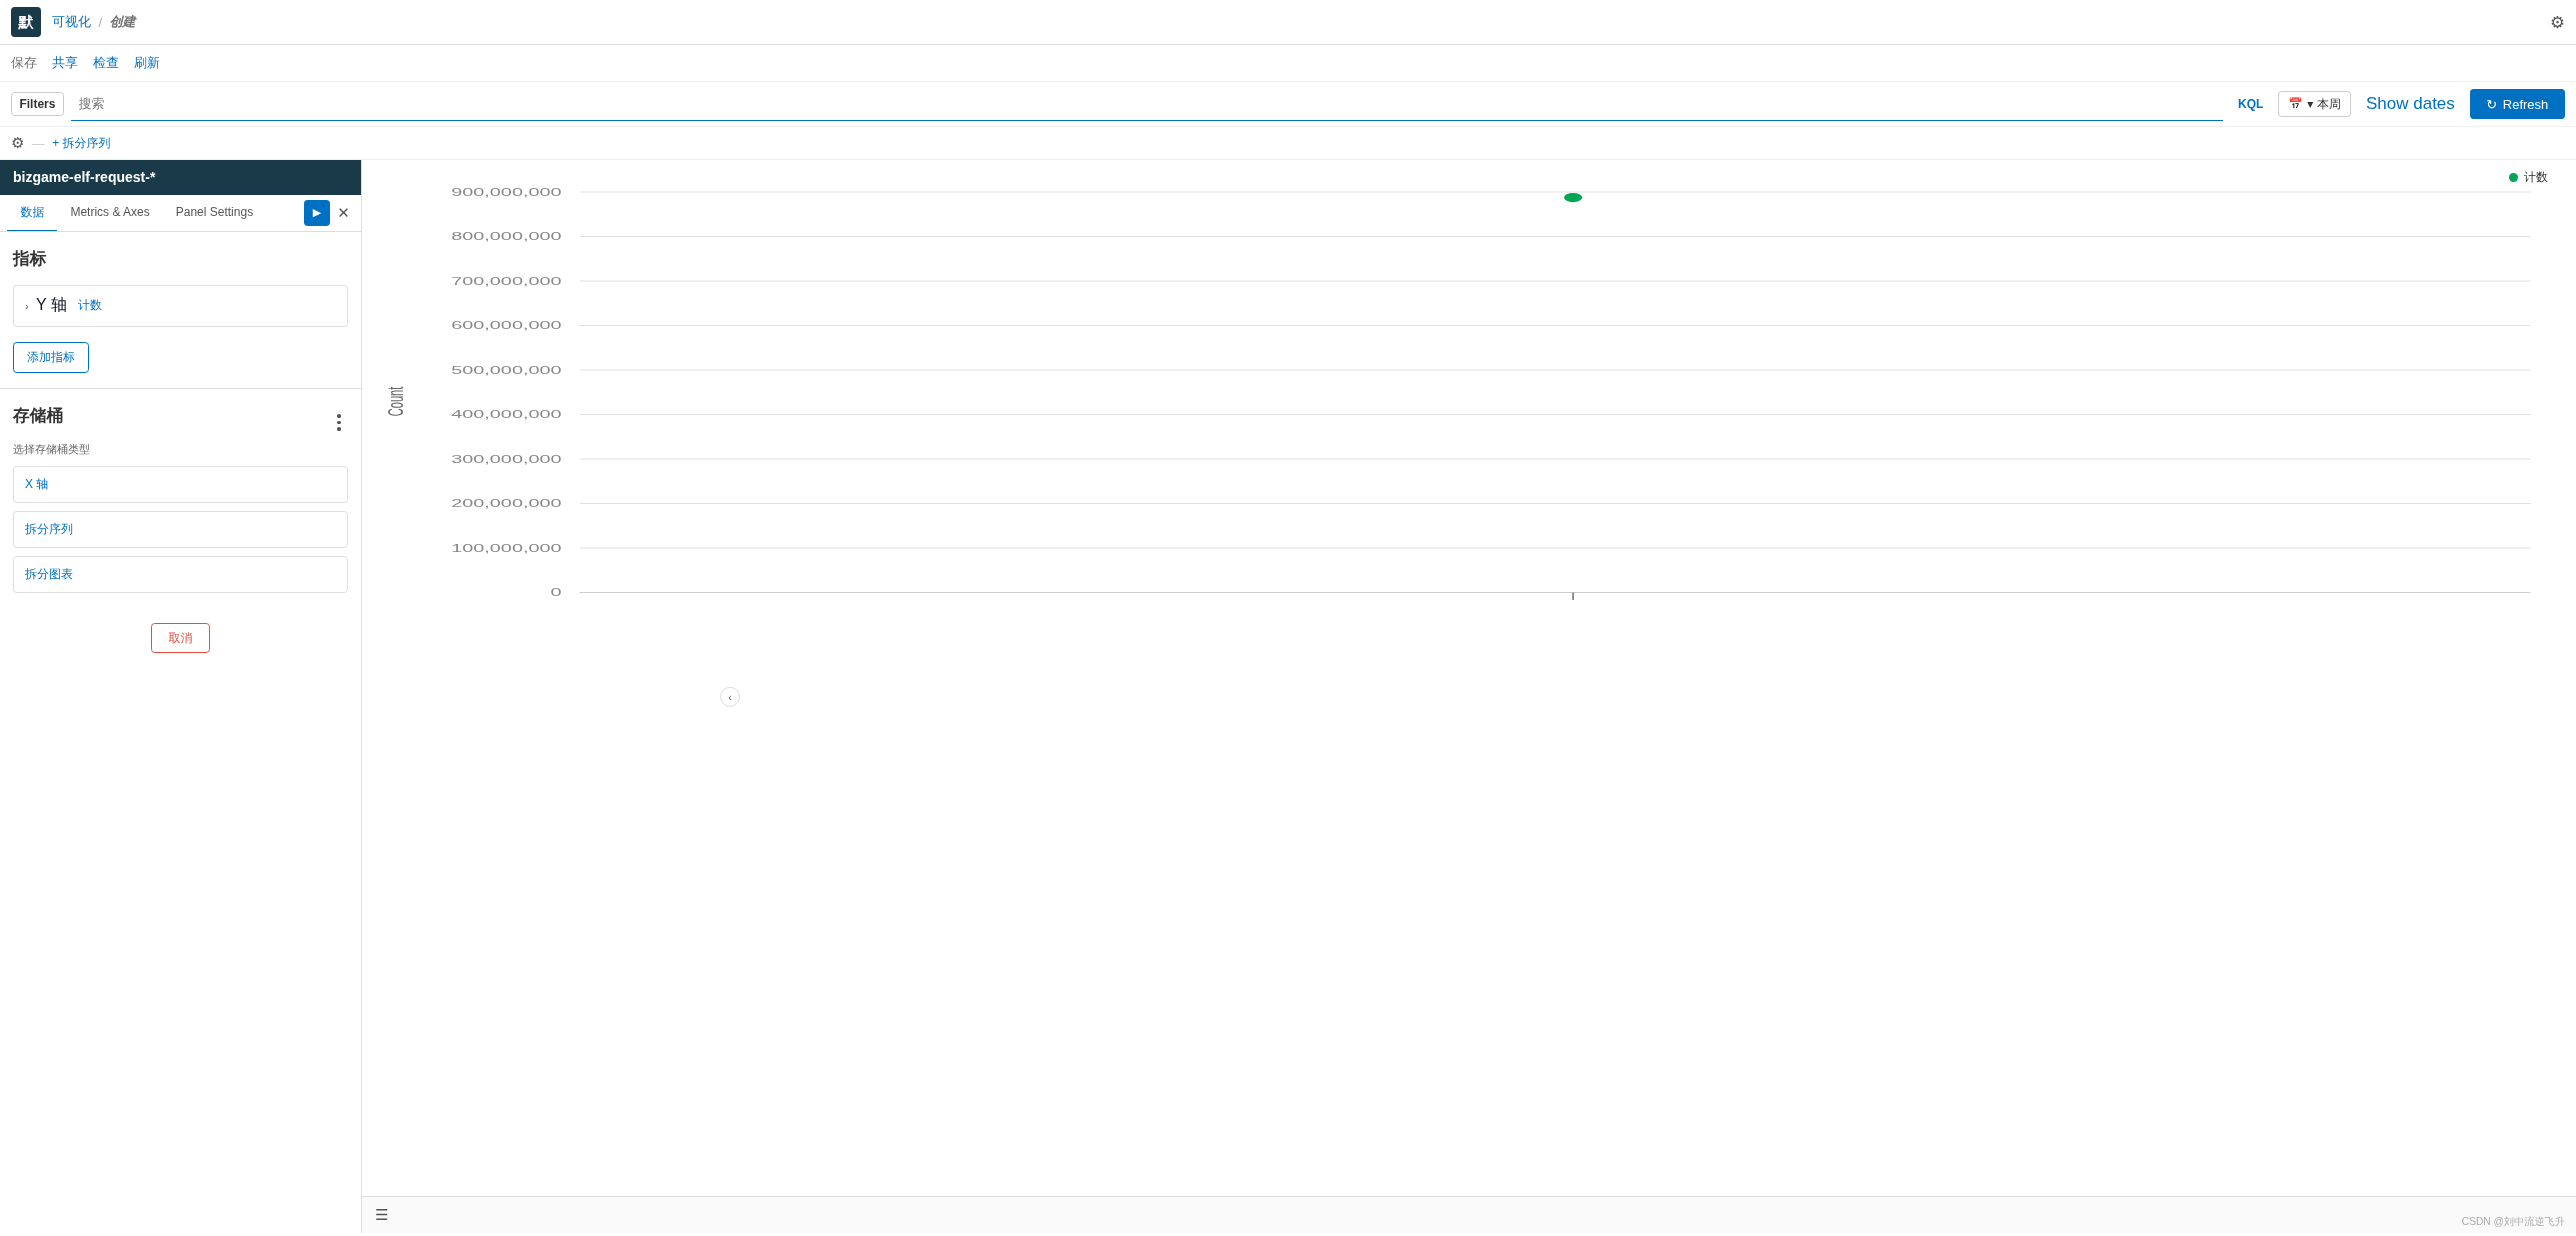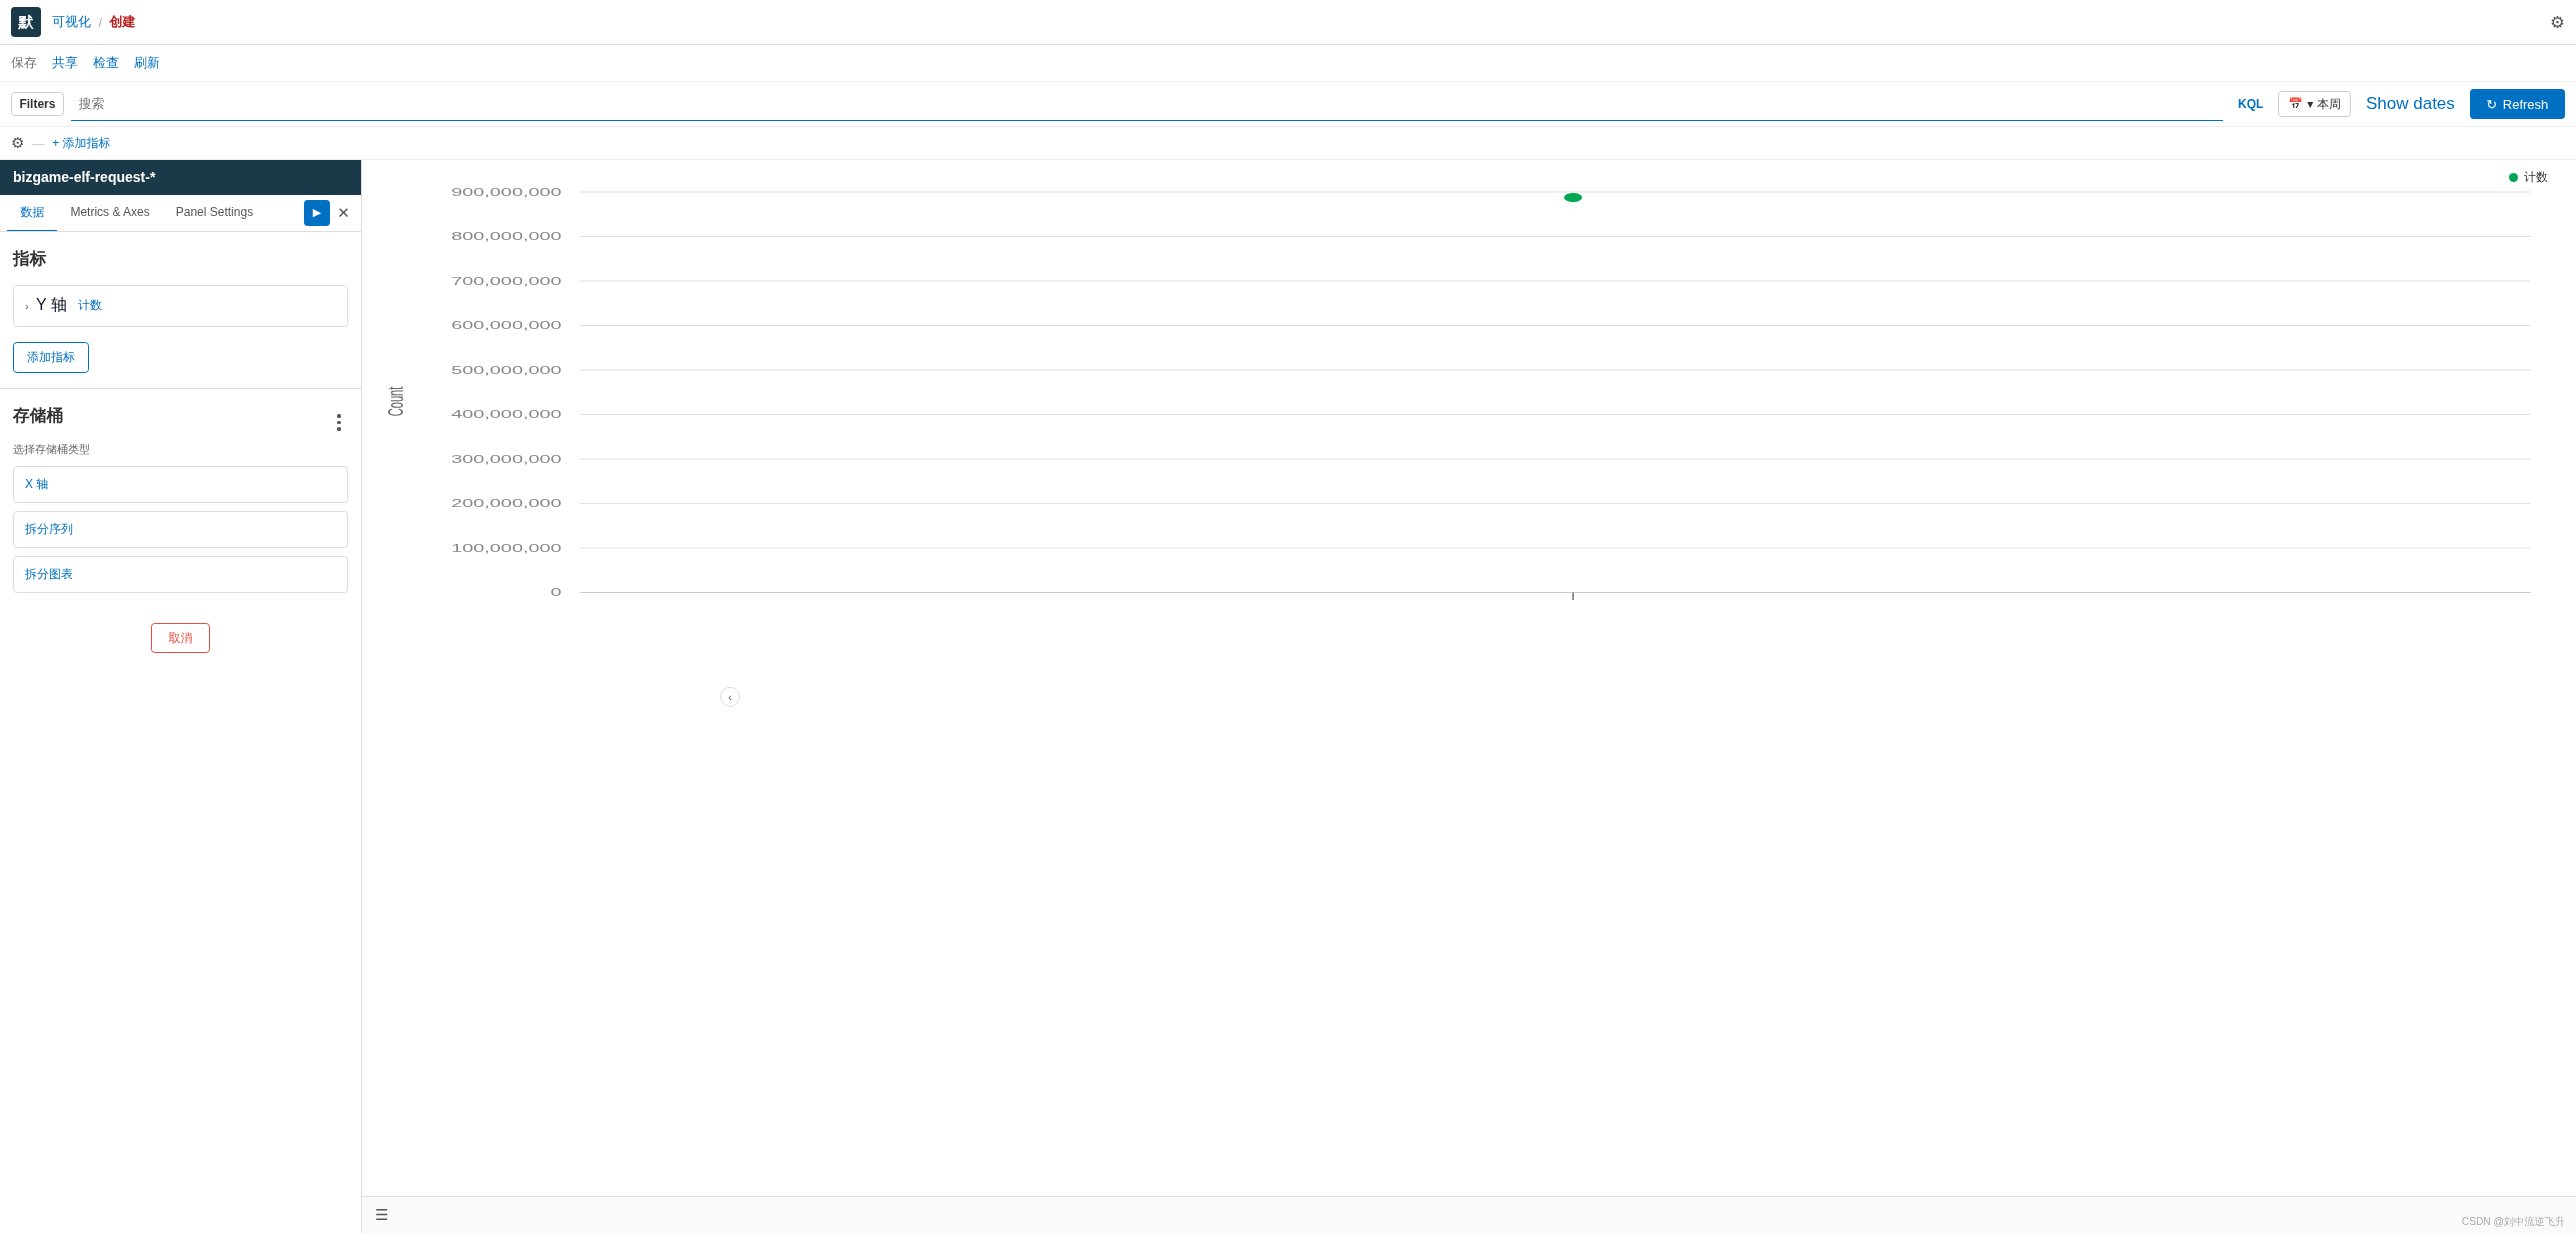--- a/index.html
+++ b/index.html
@@ -7,21 +7,21 @@
 
     
     .top-bar {
       display: flex; align-items: center; height: 45px; border-bottom: 0.9px solid #ddd; padding: 0 11px; gap: 11px;
     }
     .app-icon {
       width: 30px; height: 30px; background: #1a3a4a; border-radius: 3.7px; display: flex; align-items: center; justify-content: center; color: #fff; font-size: 15px; font-weight: bold; flex-shrink: 0;
     }
     .breadcrumb { display: flex; align-items: center; gap: 7.4px; color: #555; }
     .breadcrumb .sep { color: #aaa; }
-    .breadcrumb .current { color: #b91c1c; font-weight: 600; }
+    .breadcrumb .current { color: #737373; font-weight: 600; font-style: italic; }
     .top-bar-right { margin-left: auto; }
     .settings-icon { cursor: pointer; color: #555; font-size: 16.7px; }
 
     
     .second-bar {
       display: flex; align-items: center; height: 37px; padding: 0 11px; gap: 15px; border-bottom: 0.9px solid #eee;
     }
     .second-bar a { color: #0071c2; text-decoration: none; font-size: 13px; cursor: pointer; }
     .second-bar .save { color: #333; }
 
@@ -158,21 +158,21 @@
   <span class="show-dates">Show dates</span>
   <button class="refresh-btn">
     <span class="spin-icon">↻</span>
     <span>Refresh</span>
   </button>
 </div>
 
 <div class="add-filter-row">
   <span class="gear-icon">⚙</span>
   <span class="divider-v">—</span>
-  <span class="add-filter">+ 添加指标</span>
+  <span class="add-filter">+ 拆分序列</span>
 </div>
 
 <div class="main-content">
 
   <div class="left-panel" style="position:relative;">
     <div class="index-header">bizgame-elf-request-*</div>
 
     <div class="tabs">
       <div class="tab active">数据</div>
       <div class="tab">Metrics &amp; Axes</div>

